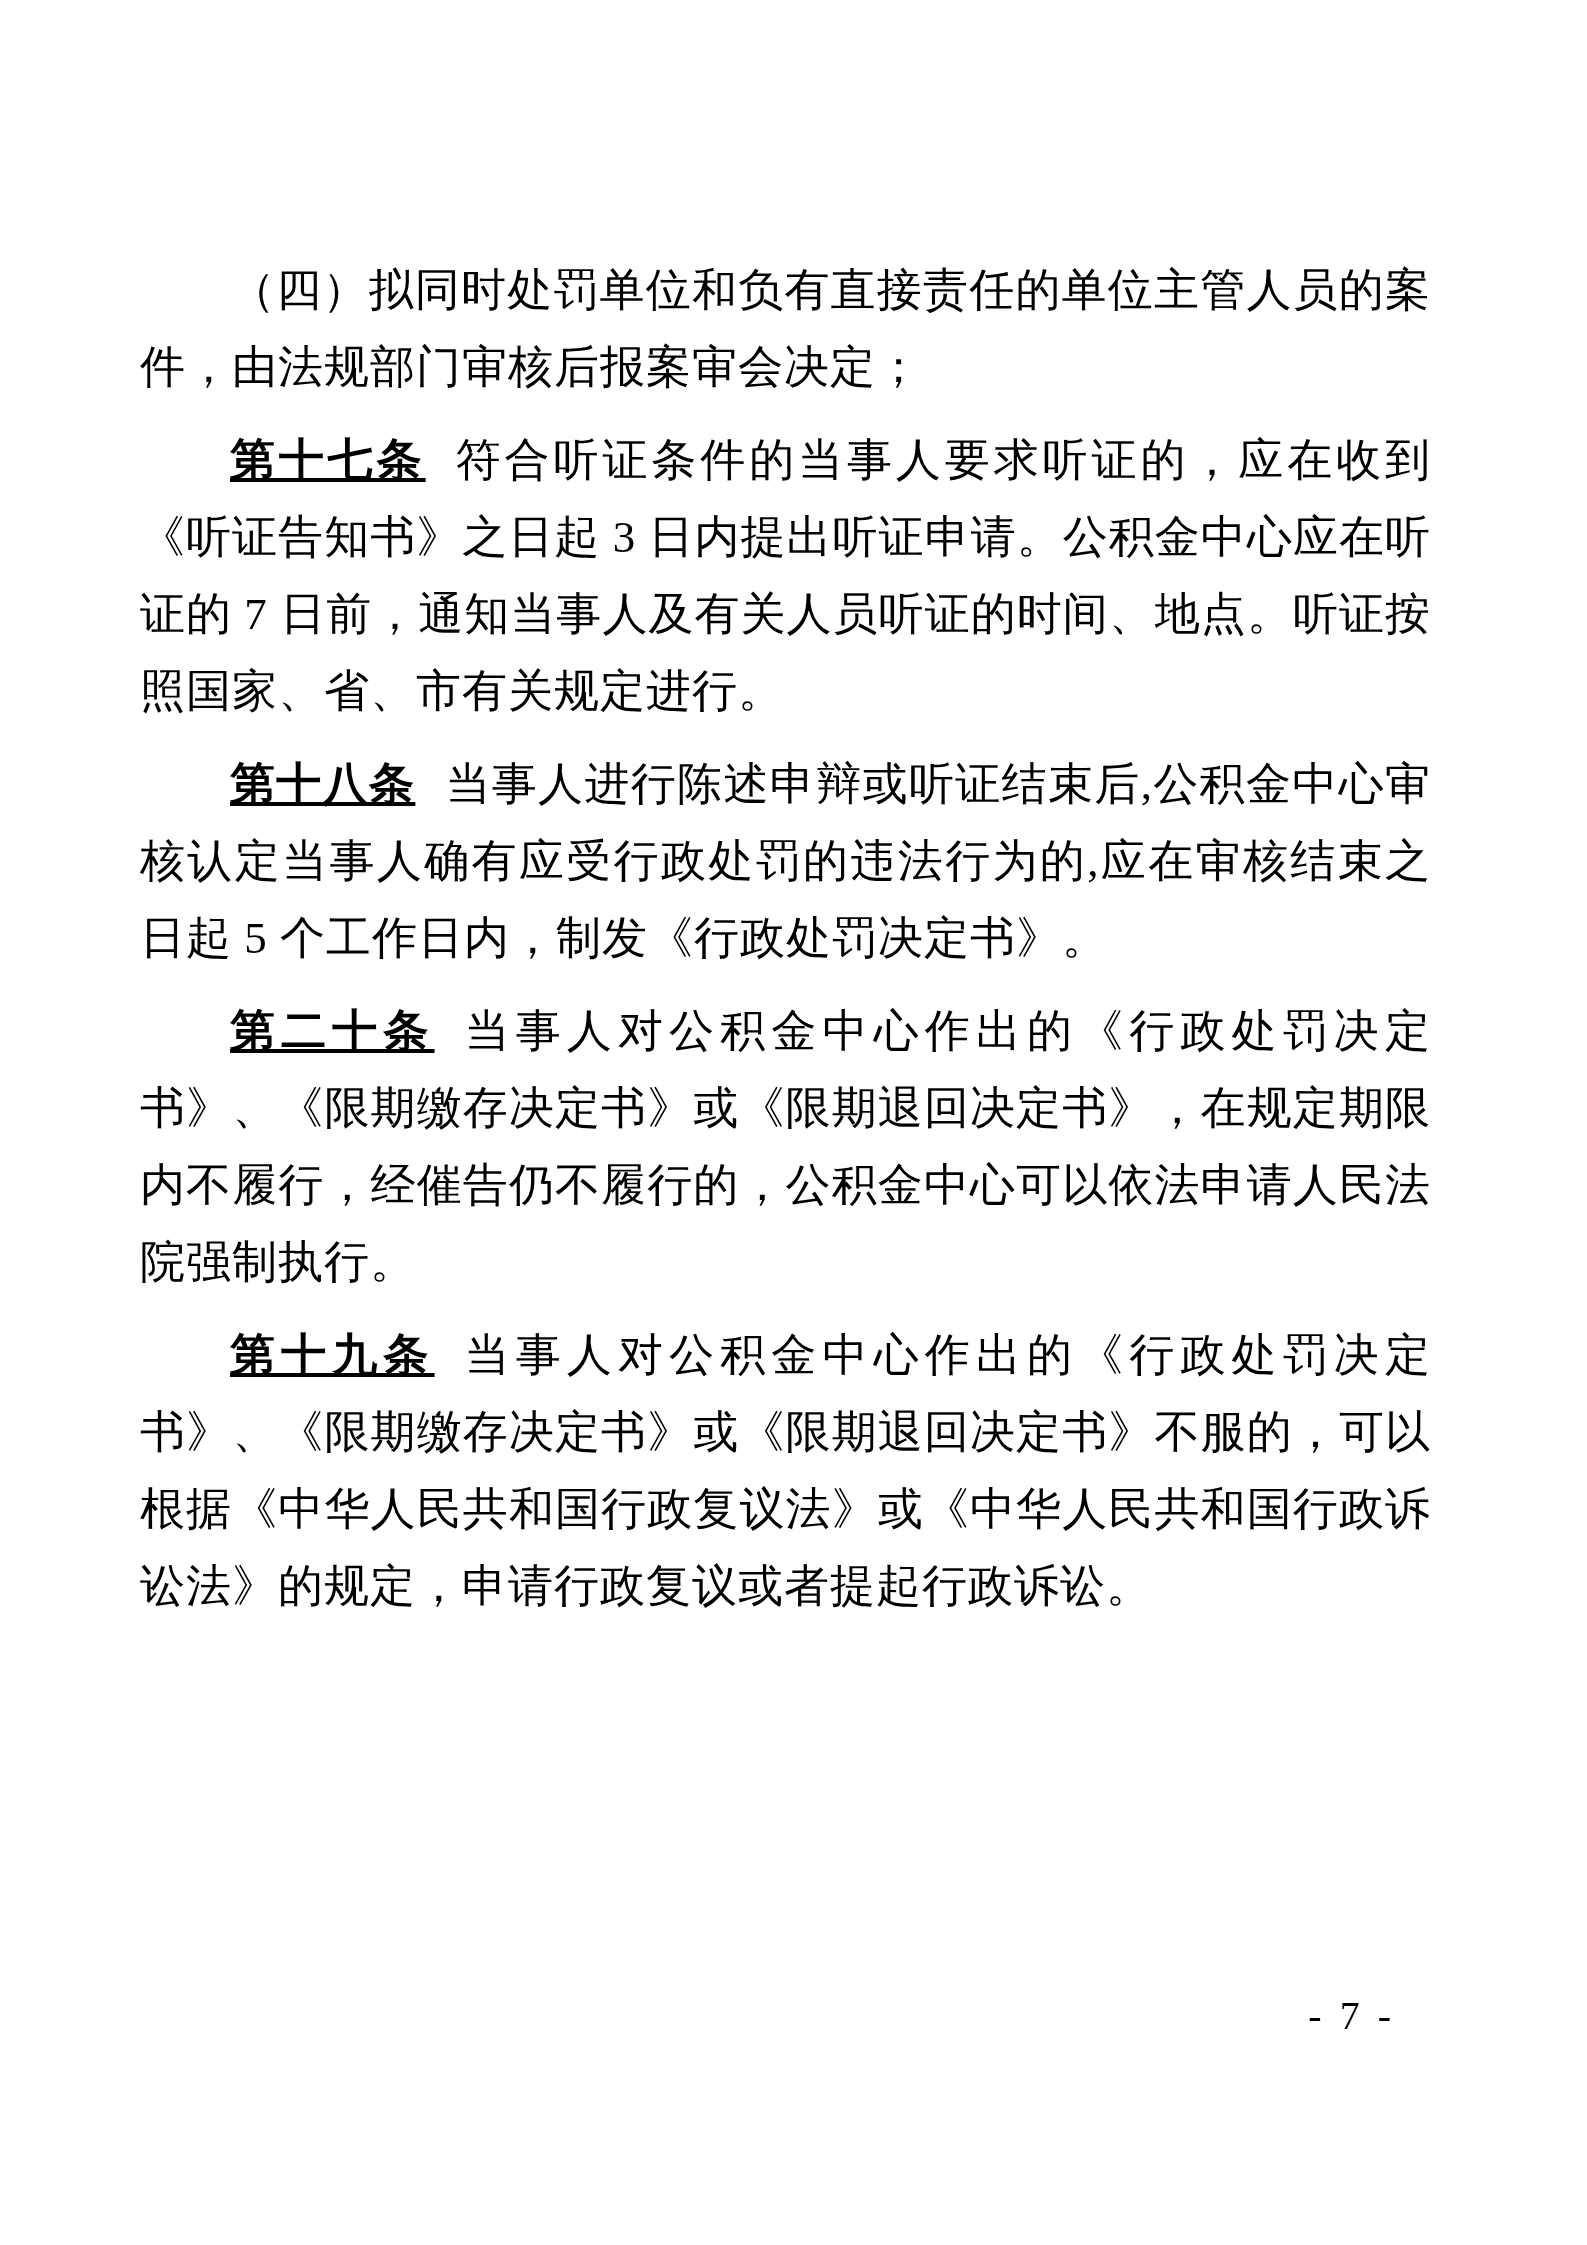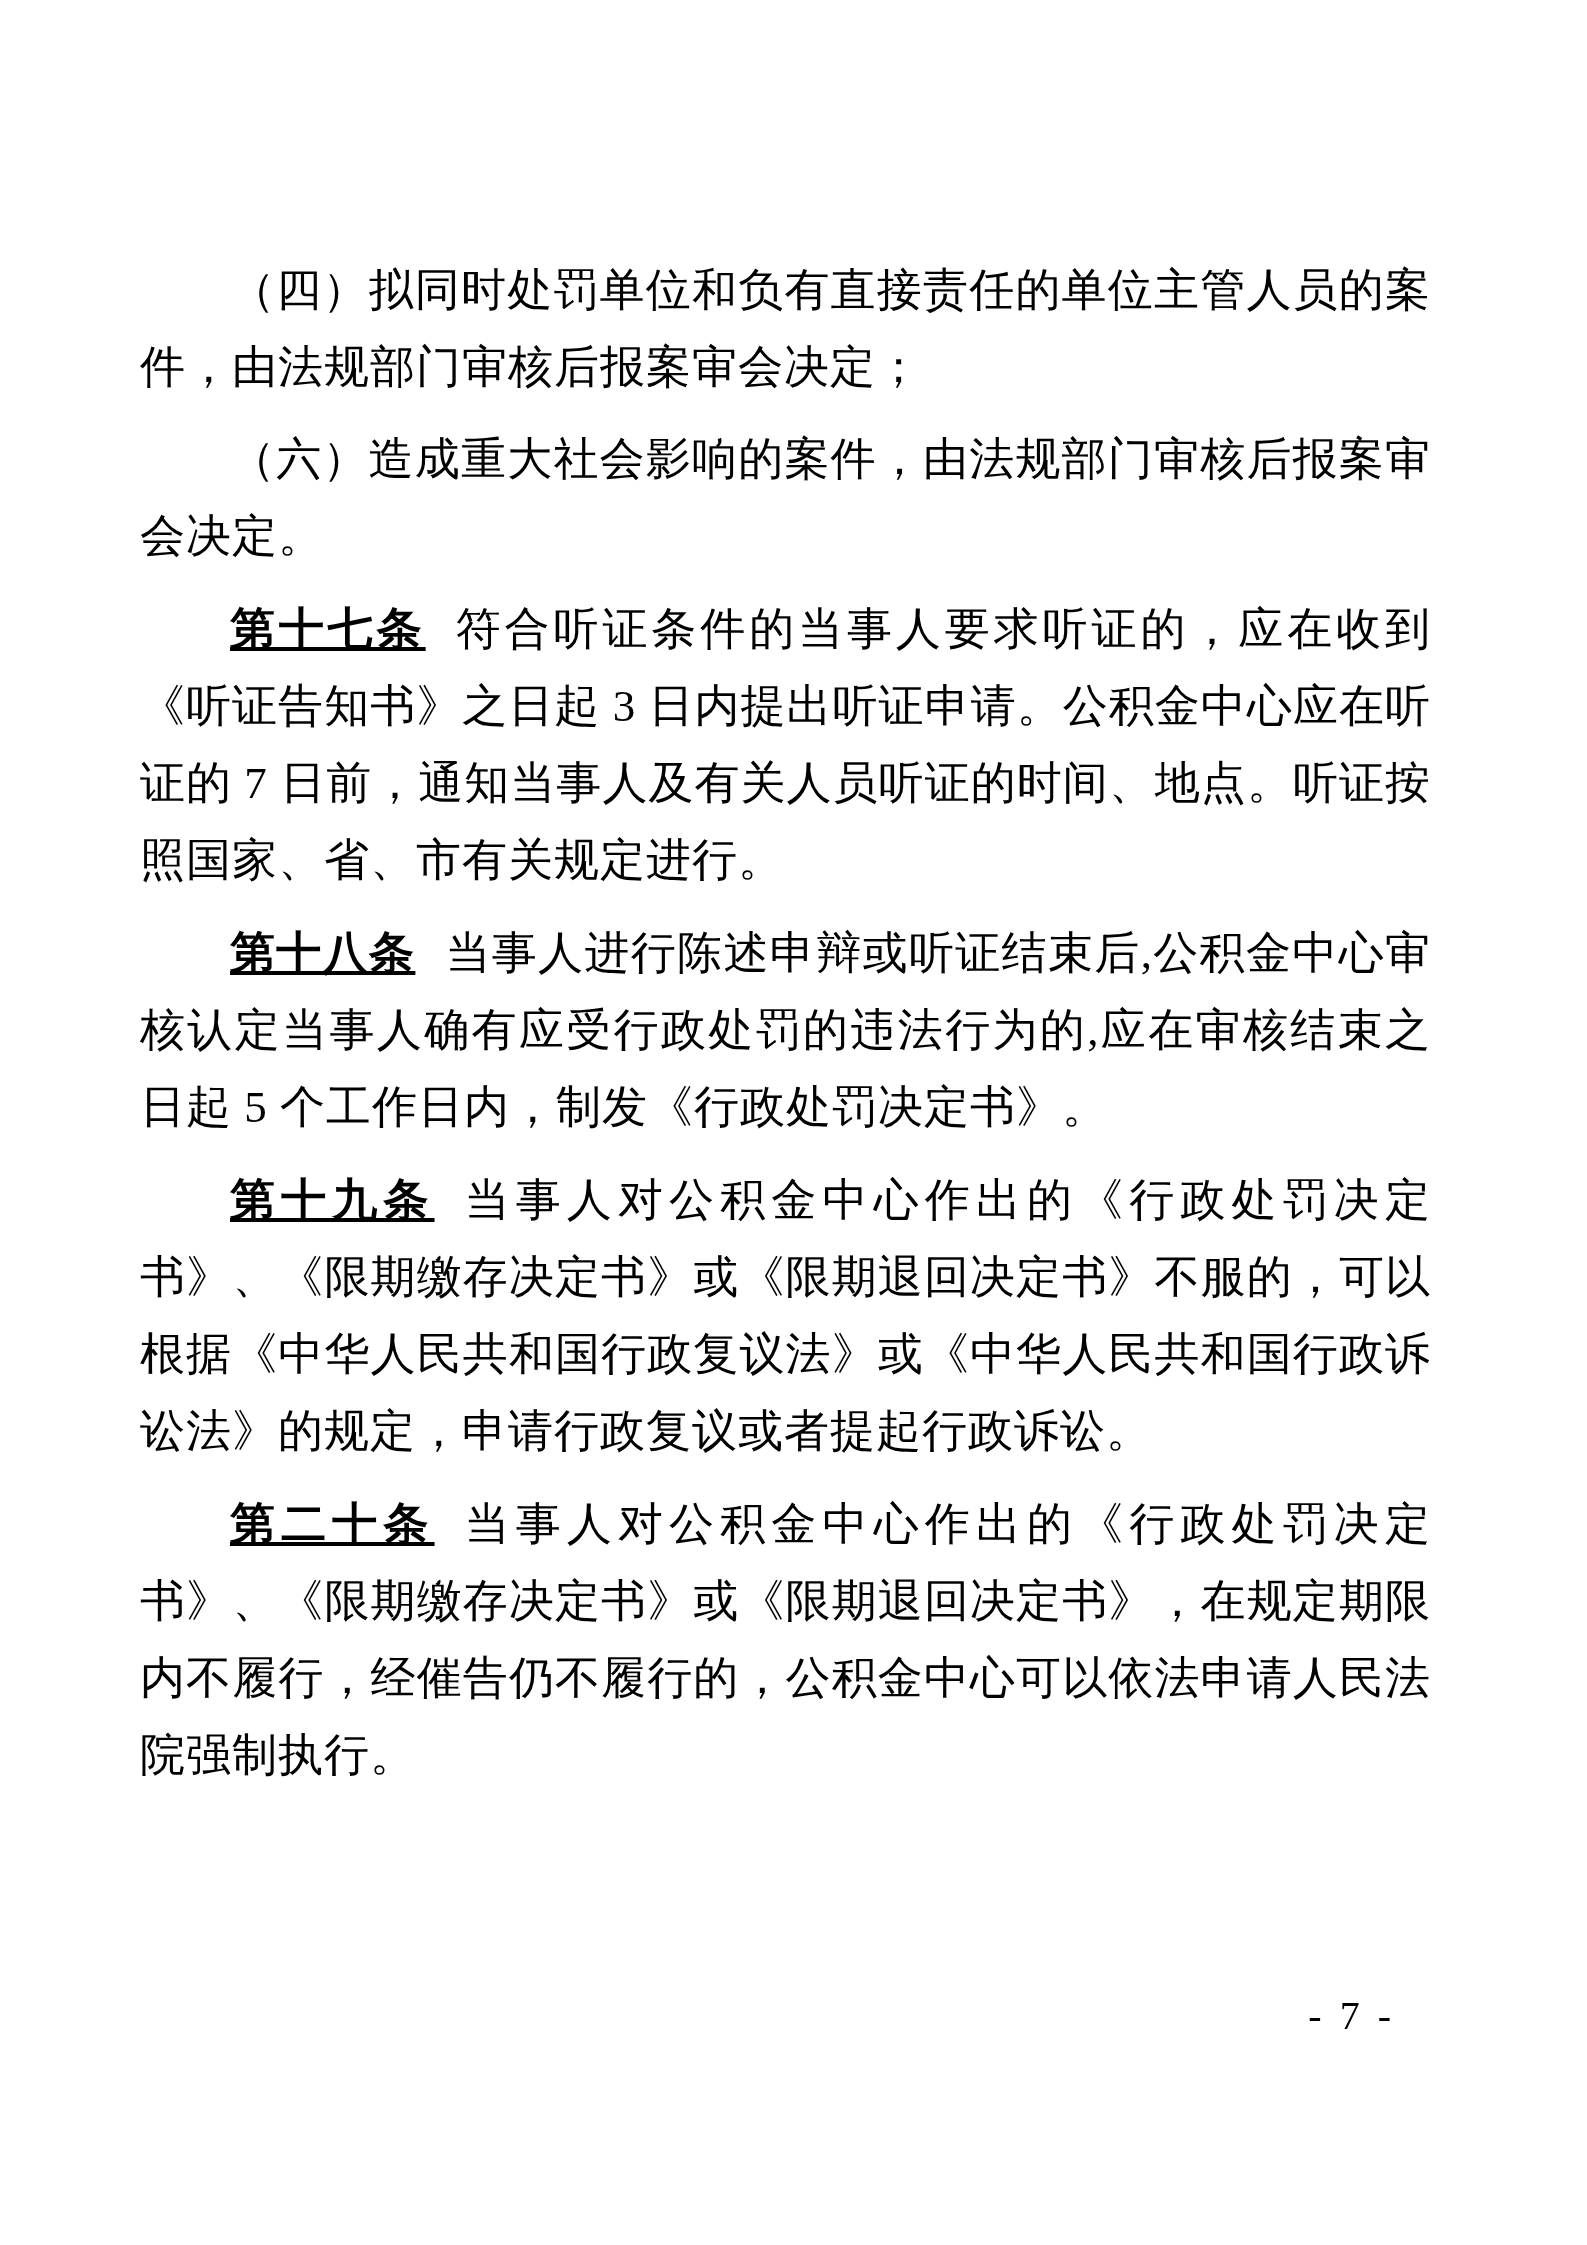--- a/index.html
+++ b/index.html
@@ -49,20 +49,19 @@
     font-family: "Liberation Serif", serif;
     color: #000000;
   }
 </style>
 </head>
 <body>
 
 <div class="page">
   <div class="content">
       <p class="para"><span>（四）拟同时处罚单位和负有直接责任的单位主管人员的案件，由法规部门审核后报案审会决定；</span></p>
-      <p class="para"><span>（六）造成重大社会影响的案件，由法规部门审核后报案审会决定。</span></p>
       <p class="para"><b class="article-heading">第十七条</b><span>符合听证条件的当事人要求听证的，应在收到《听证告知书》之日起 3 日内提出听证申请。公积金中心应在听证的 7 日前，通知当事人及有关人员听证的时间、地点。听证按照国家、省、市有关规定进行。</span></p>
       <p class="para"><b class="article-heading">第十八条</b><span>当事人进行陈述申辩或听证结束后,公积金中心审核认定当事人确有应受行政处罚的违法行为的,应在审核结束之日起 5 个工作日内，制发《行政处罚决定书》。</span></p>
+      <p class="para"><b class="article-heading">第二十条</b><span>当事人对公积金中心作出的《行政处罚决定书》、《限期缴存决定书》或《限期退回决定书》，在规定期限内不履行，经催告仍不履行的，公积金中心可以依法申请人民法院强制执行。</span></p>
       <p class="para"><b class="article-heading">第十九条</b><span>当事人对公积金中心作出的《行政处罚决定书》、《限期缴存决定书》或《限期退回决定书》不服的，可以根据《中华人民共和国行政复议法》或《中华人民共和国行政诉讼法》的规定，申请行政复议或者提起行政诉讼。</span></p>
-      <p class="para"><b class="article-heading">第二十条</b><span>当事人对公积金中心作出的《行政处罚决定书》、《限期缴存决定书》或《限期退回决定书》，在规定期限内不履行，经催告仍不履行的，公积金中心可以依法申请人民法院强制执行。</span></p>
     </div>
   <div class="page-number">- 7 -</div>
 </div>
 
 </body></html>

